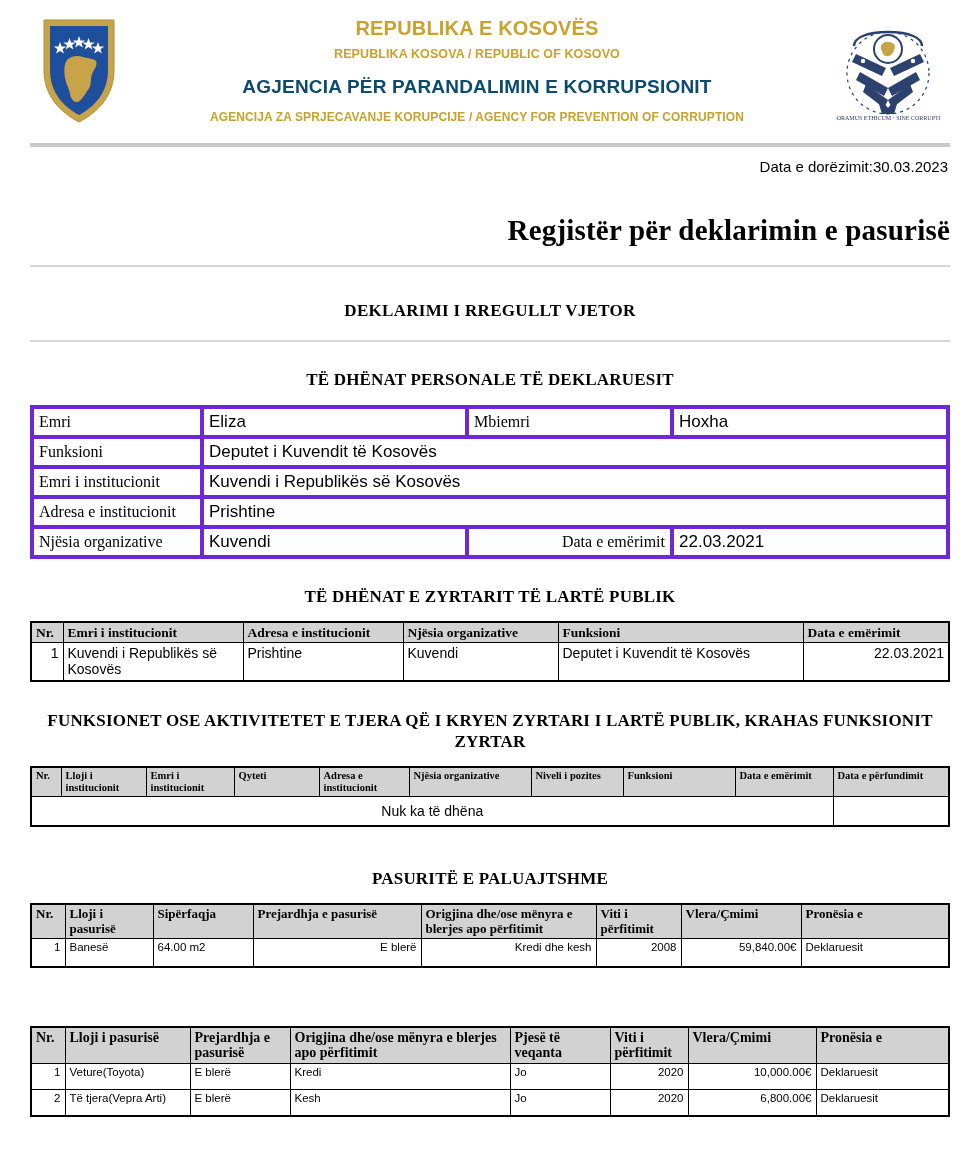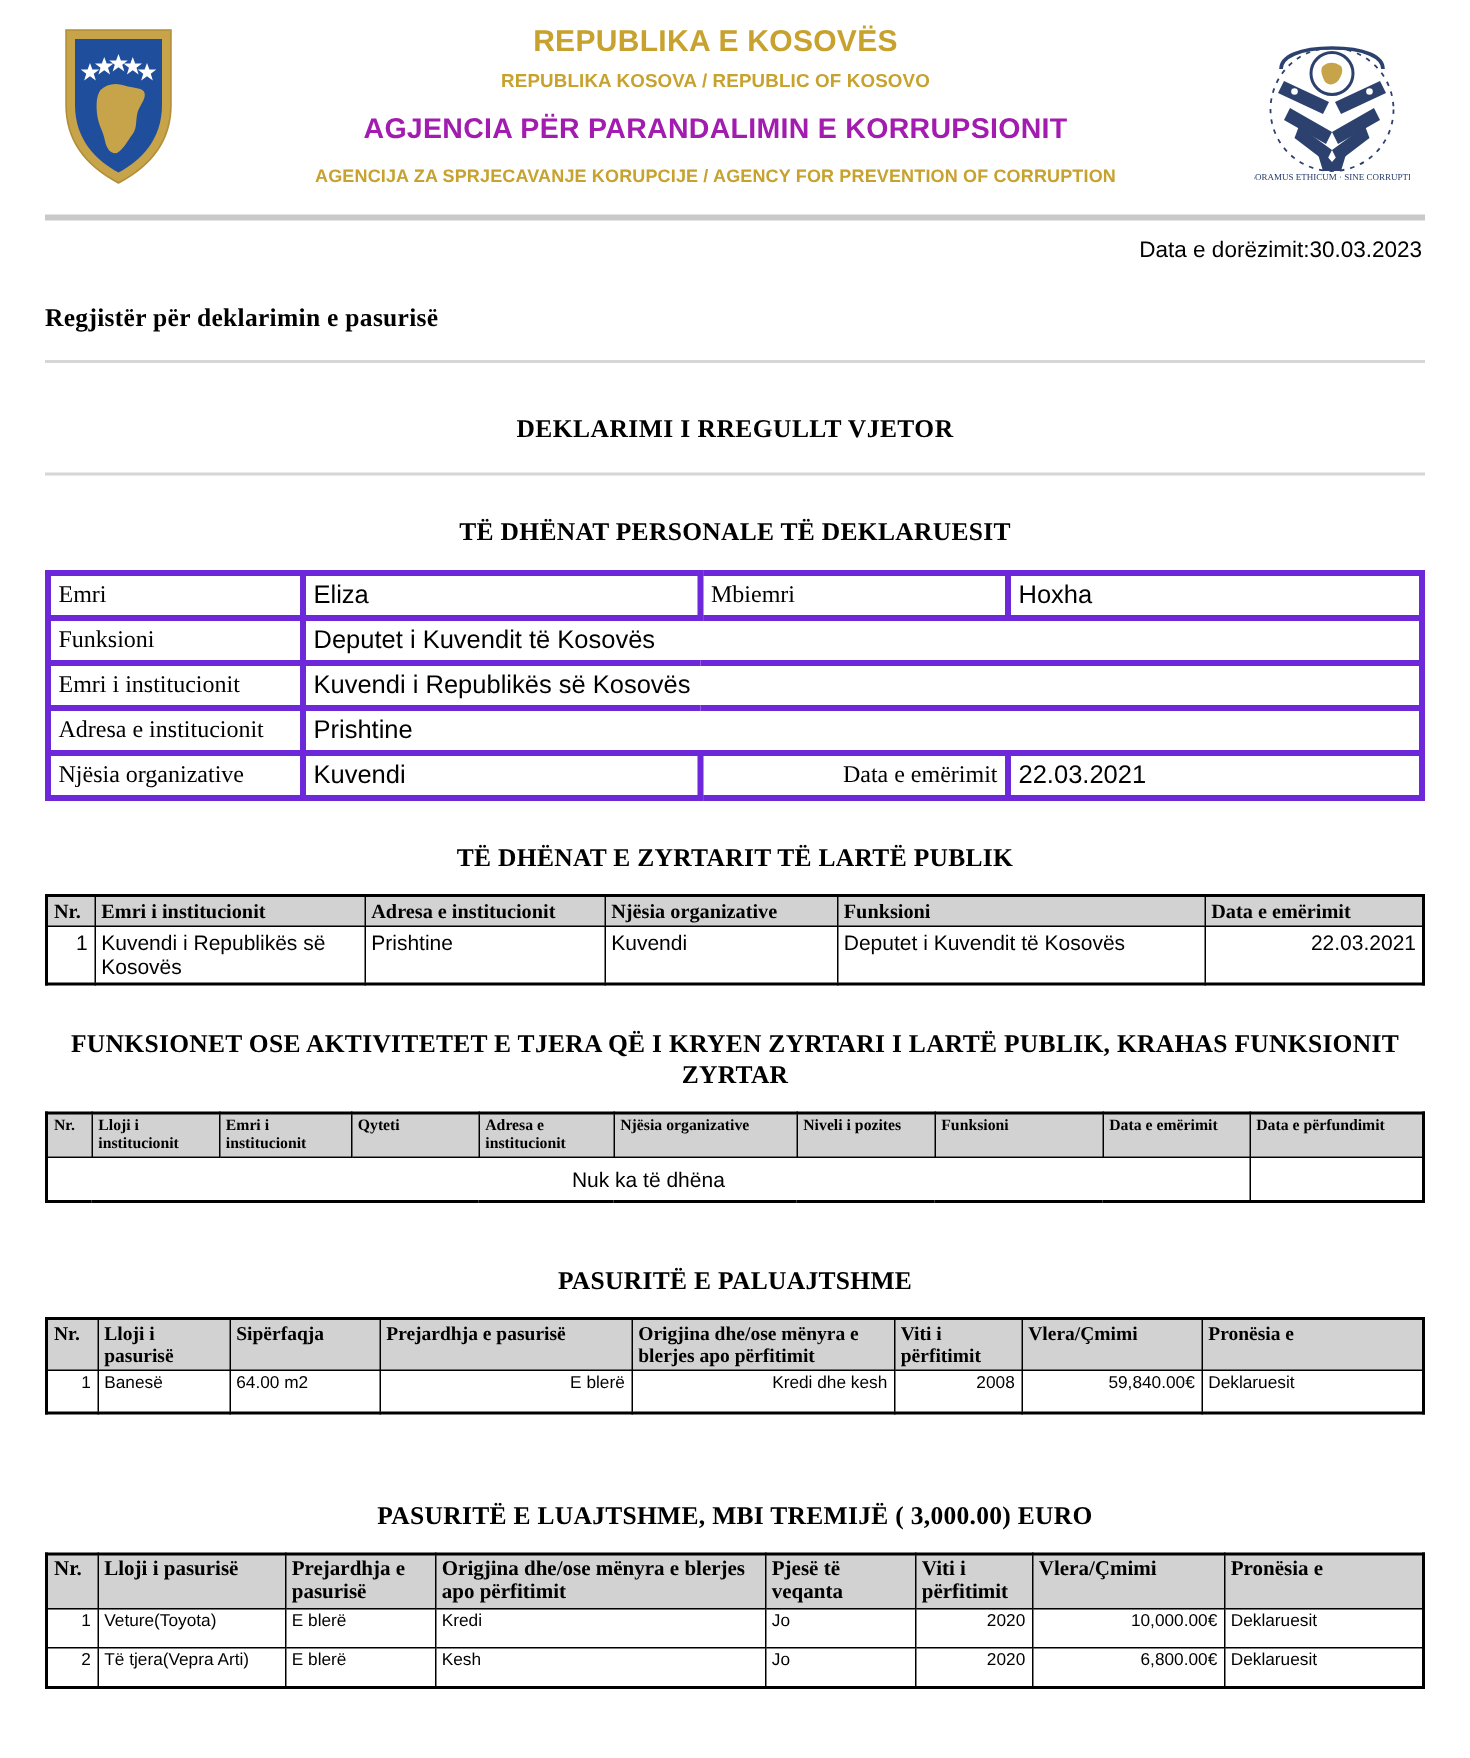--- a/index.html
+++ b/index.html
@@ -32,21 +32,21 @@
     color: #c7a22e;
   }
   .mh-l2 {
     font-family: "Liberation Sans", sans-serif;
     font-weight: bold; font-size: 12.5px; letter-spacing: .1px;
     color: #c7a22e; margin-top: 5px;
   }
   .mh-l3 {
     font-family: "Liberation Sans", sans-serif;
     font-weight: bold; font-size: 19px; letter-spacing: .2px;
-    color: #a21caf; margin-top: 13px;
+    color: #0c4a6e; margin-top: 13px;
   }
   .mh-l4 {
     font-family: "Liberation Sans", sans-serif;
     font-weight: bold; font-size: 12px; letter-spacing: .1px;
     color: #c7a22e; margin-top: 10px;
   }
 
   .rule {
     height: 4px; background: #c9c9c9; margin: 7px 0 0 0;
     border: 0;
@@ -55,24 +55,24 @@
 
   .submit-date {
     text-align: right;
     font-family: "Liberation Sans", sans-serif;
     font-size: 15px;
     margin-top: 11px;
     padding-right: 2px;
   }
 
   .doc-title {
-    text-align: left;
+    text-align: right;
     font-weight: bold;
-    font-size: 17px;
-    margin-top: 27px;
+    font-size: 29px;
+    margin-top: 39px;
     margin-bottom: 18px;
     letter-spacing: .2px;
   }
   .doc-subtitle {
     text-align: center;
     font-weight: bold;
     font-size: 17px;
     margin: 34px 0 19px 0;
     letter-spacing: .3px;
   }
@@ -342,21 +342,20 @@
           <td class="rt">Kredi dhe kesh</td>
           <td class="rt">2008</td>
           <td class="rt">59,840.00€</td>
           <td>Deklaruesit</td>
         </tr>
       </tbody>
     </table>
   </div>
 
   <div class="sect-mov">
-    <div class="section-title">PASURITË E LUAJTSHME, MBI TREMIJË ( 3,000.00) EURO</div>
 
     <table class="grid t-mov">
       <thead>
         <tr>
           <th style="width:34px">Nr.</th>
           <th style="width:125px">Lloji i pasurisë</th>
           <th style="width:100px">Prejardhja e pasurisë</th>
           <th style="width:220px">Origjina dhe/ose mënyra e blerjes apo përfitimit</th>
           <th style="width:100px">Pjesë të veqanta</th>
           <th style="width:78px">Viti i përfitimit</th>

